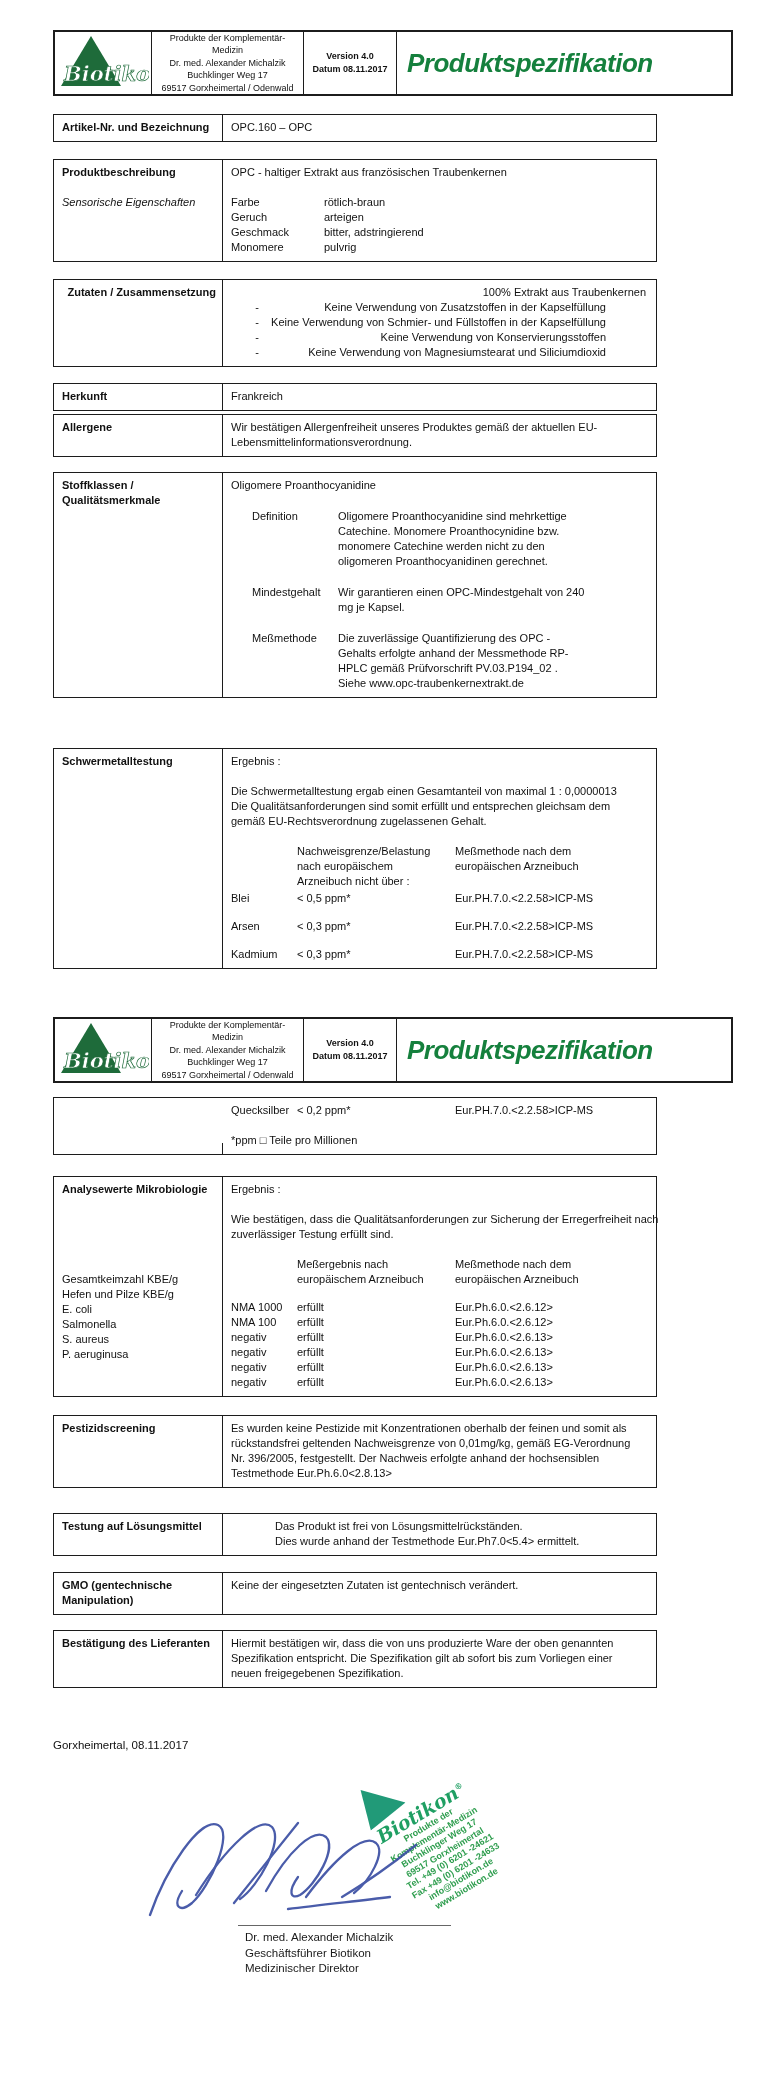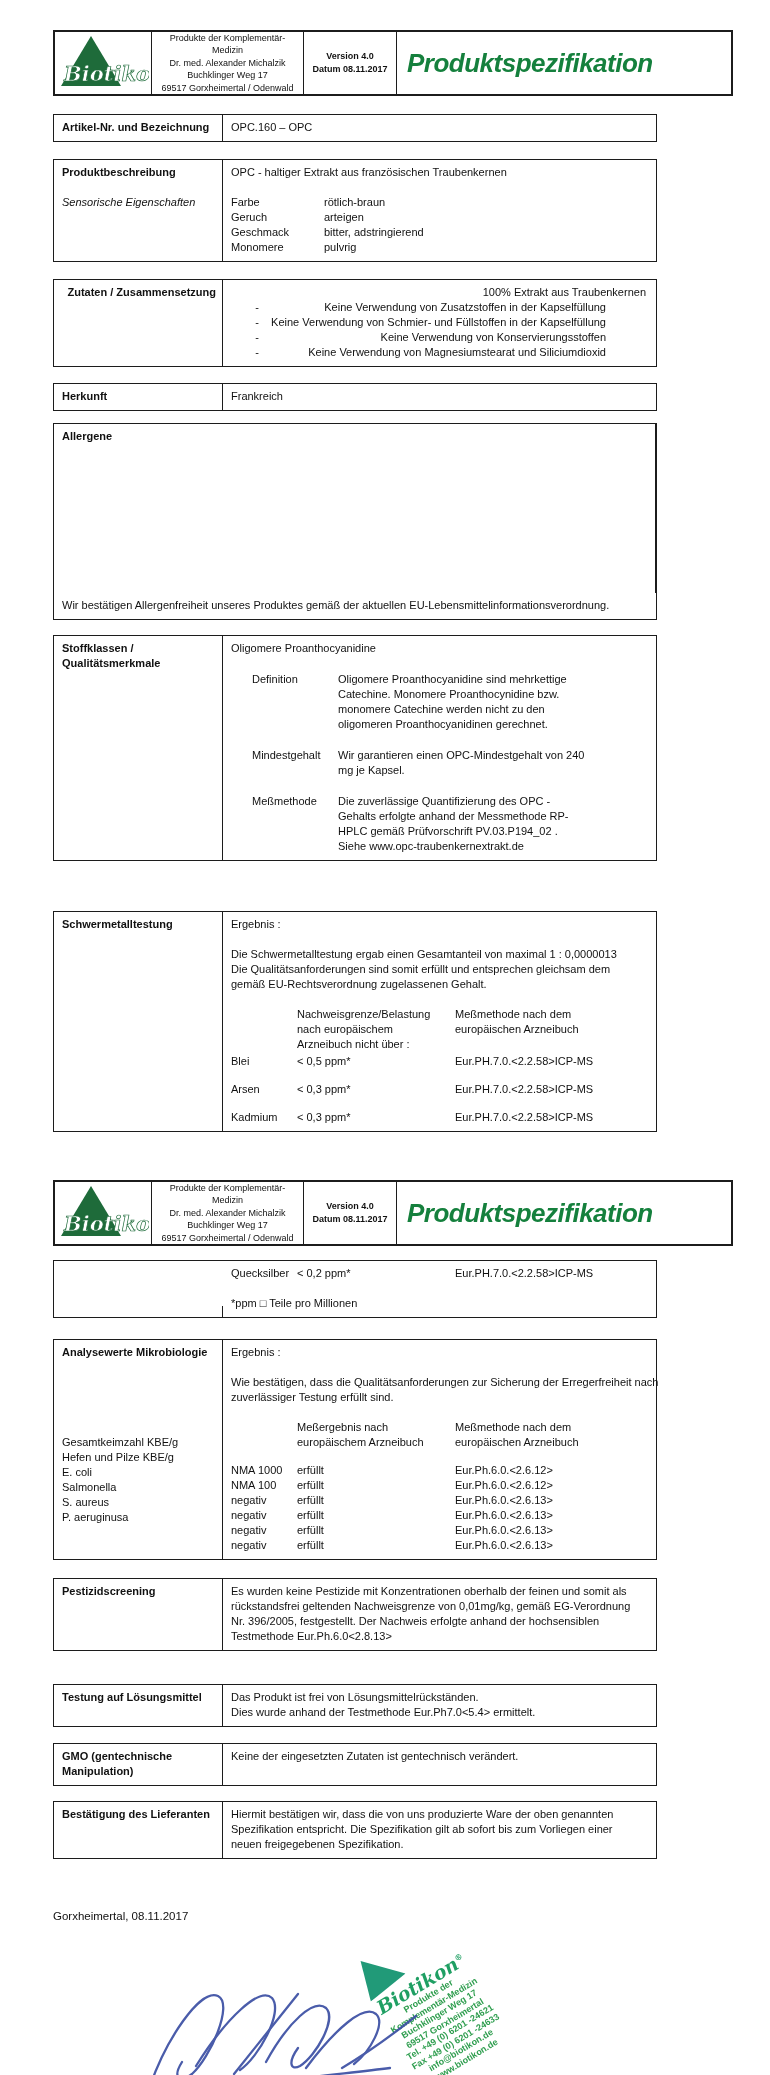--- a/index.html
+++ b/index.html
@@ -127,21 +127,21 @@
         <div class="btext">Keine Verwendung von Magnesiumstearat und Siliciumdioxid</div>
       </div>
     </div>
   </div>
 
   <div class="tbl" style="margin-top:16px;">
     <div class="lbl">Herkunft</div>
     <div class="val">Frankreich</div>
   </div>
 
-  <div class="tbl" style="margin-top:12px;flex-direction:column;">
+  <div class="tbl" style="margin-top:3px;">
     <div class="lbl">Allergene</div>
     <div class="val">Wir bestätigen Allergenfreiheit unseres Produktes gemäß der aktuellen EU-Lebensmittelinformationsverordnung.</div>
   </div>
 
   <div class="tbl" style="margin-top:15px;">
     <div class="lbl">Stoffklassen / Qualitätsmerkmale</div>
     <div class="val">
       <div>Oligomere Proanthocyanidine</div>
       <div class="srow">
         <div class="sind"></div>
@@ -279,21 +279,21 @@
         <div class="cc">Eur.Ph.6.0.&lt;2.6.13&gt;</div>
       </div>
     </div>
   </div>
 
   <div class="tbl" style="margin-top:18px;">
     <div class="lbl">Pestizidscreening</div>
     <div class="val">Es wurden keine Pestizide mit Konzentrationen oberhalb der feinen und somit als rückstandsfrei geltenden Nachweisgrenze von 0,01mg/kg, gemäß EG-Verordnung Nr. 396/2005, festgestellt. Der Nachweis erfolgte anhand der hochsensiblen Testmethode Eur.Ph.6.0&lt;2.8.13&gt;</div>
   </div>
 
-  <div class="tbl" style="margin-top:33px;">
+  <div class="tbl" style="margin-top:25px;gap:44px;">
     <div class="lbl">Testung auf Lösungsmittel</div>
     <div class="val">
       <div>Das Produkt ist frei von Lösungsmittelrückständen.</div>
       <div>Dies wurde anhand der Testmethode Eur.Ph7.0&lt;5.4&gt; ermittelt.</div>
     </div>
   </div>
 
   <div class="tbl" style="margin-top:16px;">
     <div class="lbl">GMO (gentechnische Manipulation)</div>
     <div class="val">Keine der eingesetzten Zutaten ist gentechnisch verändert.</div>

